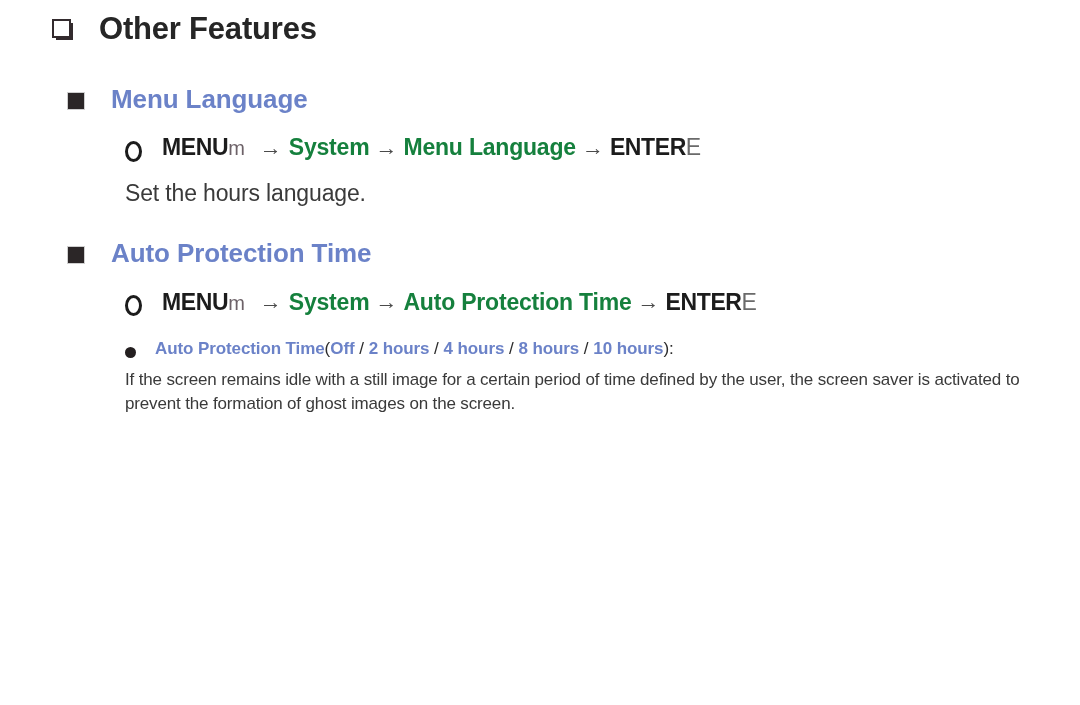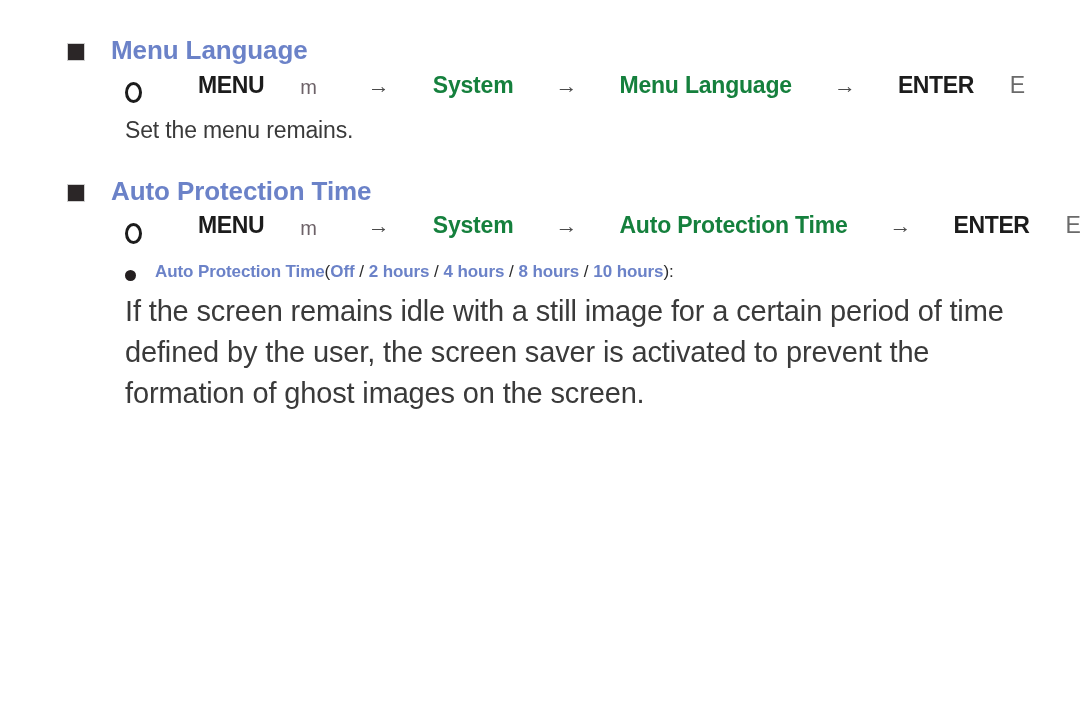--- a/index.html
+++ b/index.html
@@ -93,27 +93,26 @@
     font-weight: bold;
     color: #6b82c8;
     letter-spacing: -0.1px;
     line-height: 1.25;
     margin: 0;
   }
 
   
   .menu-path {
     display: flex;
-    align-items: flex-end;
-    margin-top: 4px;
+    align-items: center;
+    margin-top: 18px;
     padding-left: 58px;
     font-size: 23px;
     line-height: 1.3;
     white-space: nowrap;
-    gap: 36px;
   }
   .ring-icon {
     display: inline-block;
     width: 17px;
     height: 21px;
     border: 3px solid #1c1c1c;
     border-radius: 50%;
     box-sizing: border-box;
     margin-right: 20px;
     position: relative;
@@ -176,39 +175,43 @@
   .opt-punct {
     color: #2b2b2b;
     font-weight: normal;
   }
 
   
   .body-text {
     margin-top: 8px;
     padding-left: 58px;
     padding-right: 60px;
-    font-size: 29px;
+    font-size: 17px;
     line-height: 1.42;
     color: #3a3a3a;
     letter-spacing: -0.15px;
   }
   .desc-text {
     margin-top: 14px;
     padding-left: 58px;
     font-size: 23px;
     line-height: 1.4;
     color: #3a3a3a;
     letter-spacing: -0.15px;
   }
 </style>
 </head>
 <body>
 
 <div class="page">
 
+  <div class="page-title-row">
+    <span class="hollow-square"></span>
+    <h1 class="page-title">Other Features</h1>
+  </div>
 
   <div class="section first">
 
     <div class="section-head-row">
       <span class="filled-square"></span>
       <h2 class="section-title">Menu Language</h2>
     </div>
 
     <div class="menu-path">
       <span class="ring-icon"></span>
@@ -216,21 +219,21 @@
         <span class="k-sym">m</span>
       <span class="arrow pad-left-sm">→</span>
       <span class="blue">System</span>
       <span class="arrow tight">→</span>
       <span class="blue">Menu Language</span>
       <span class="arrow tight">→</span>
       <span class="k-bold">ENTER</span>
         <span class="k-sym-e">E</span>
     </div>
 
-    <div class="desc-text">Set the menu remains.</div>
+    <div class="desc-text">Set the hours language.</div>
   </div>
 
   <div class="section second">
 
     <div class="section-head-row">
       <span class="filled-square"></span>
       <h2 class="section-title">Auto Protection Time</h2>
     </div>
 
     <div class="menu-path">

